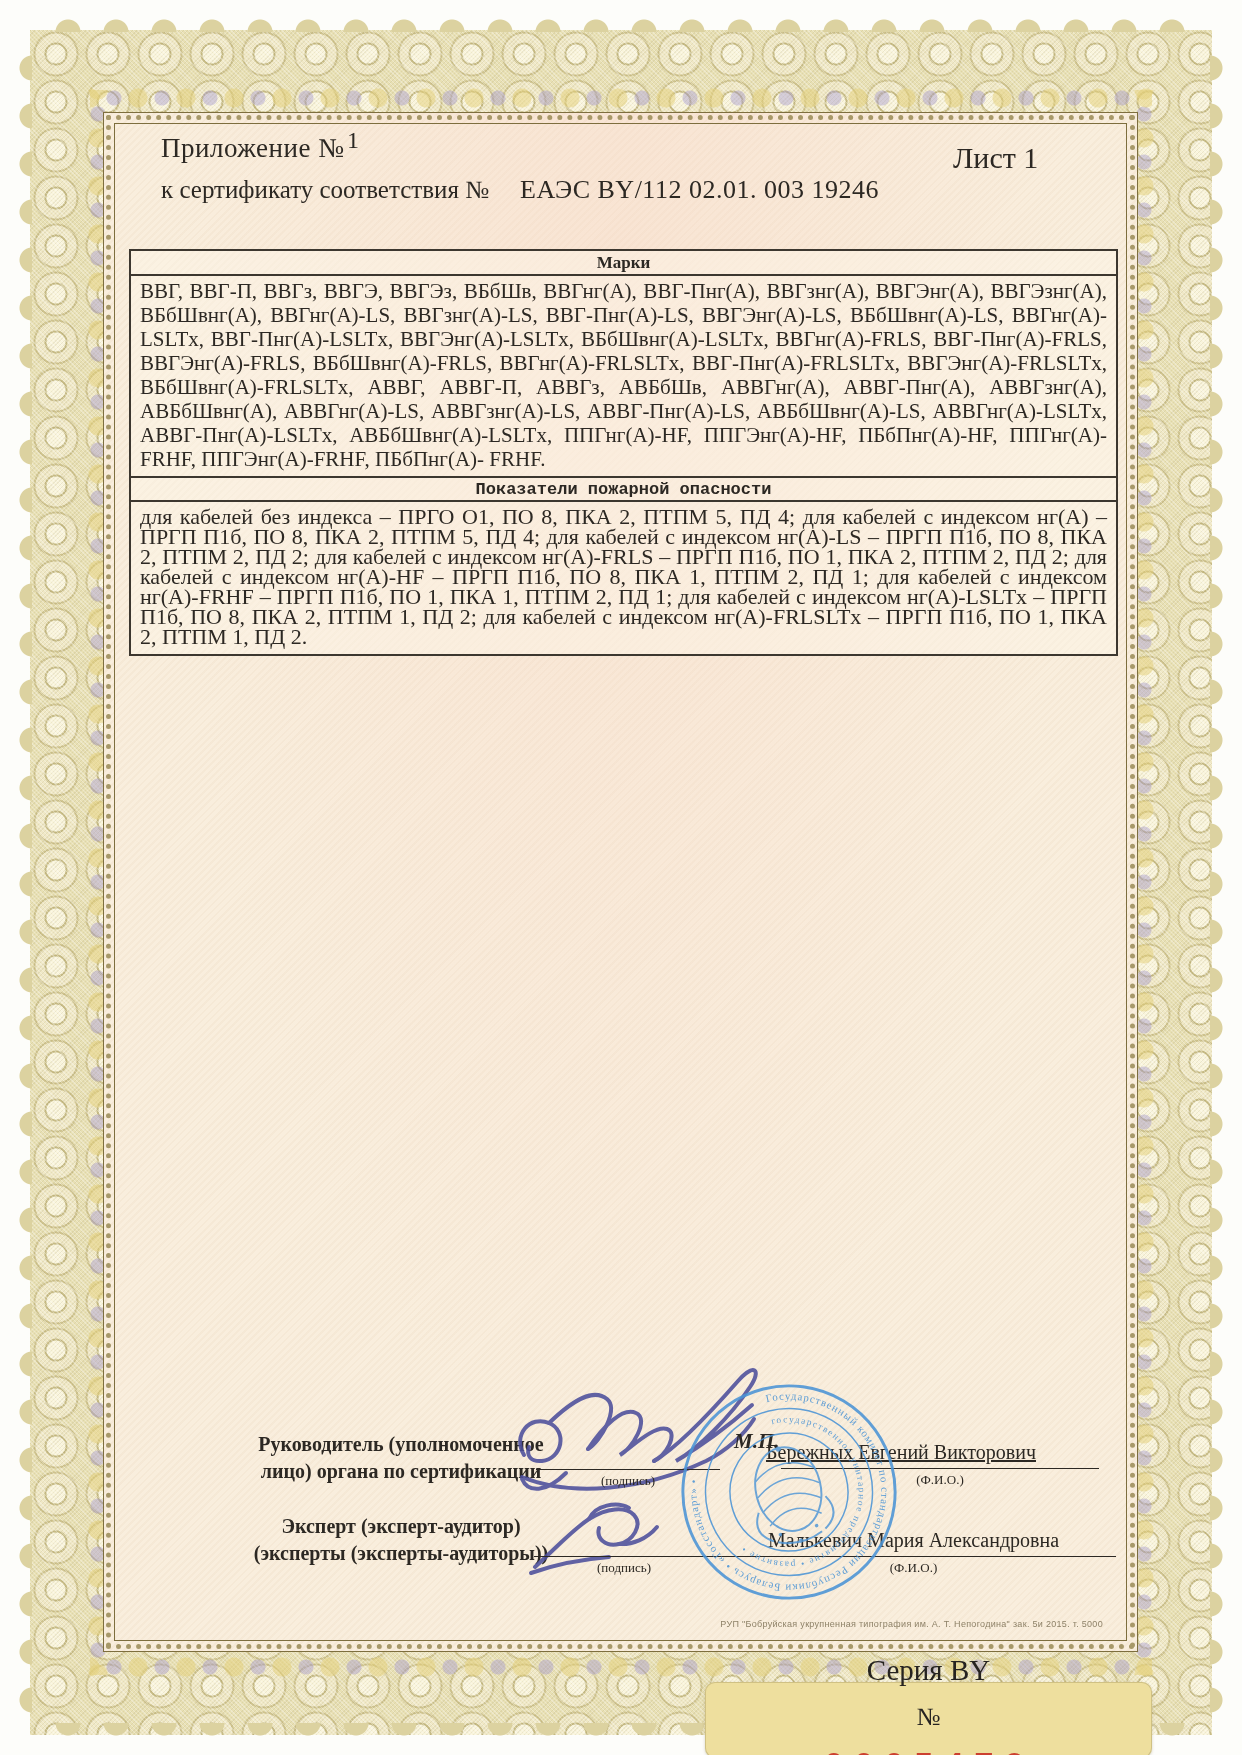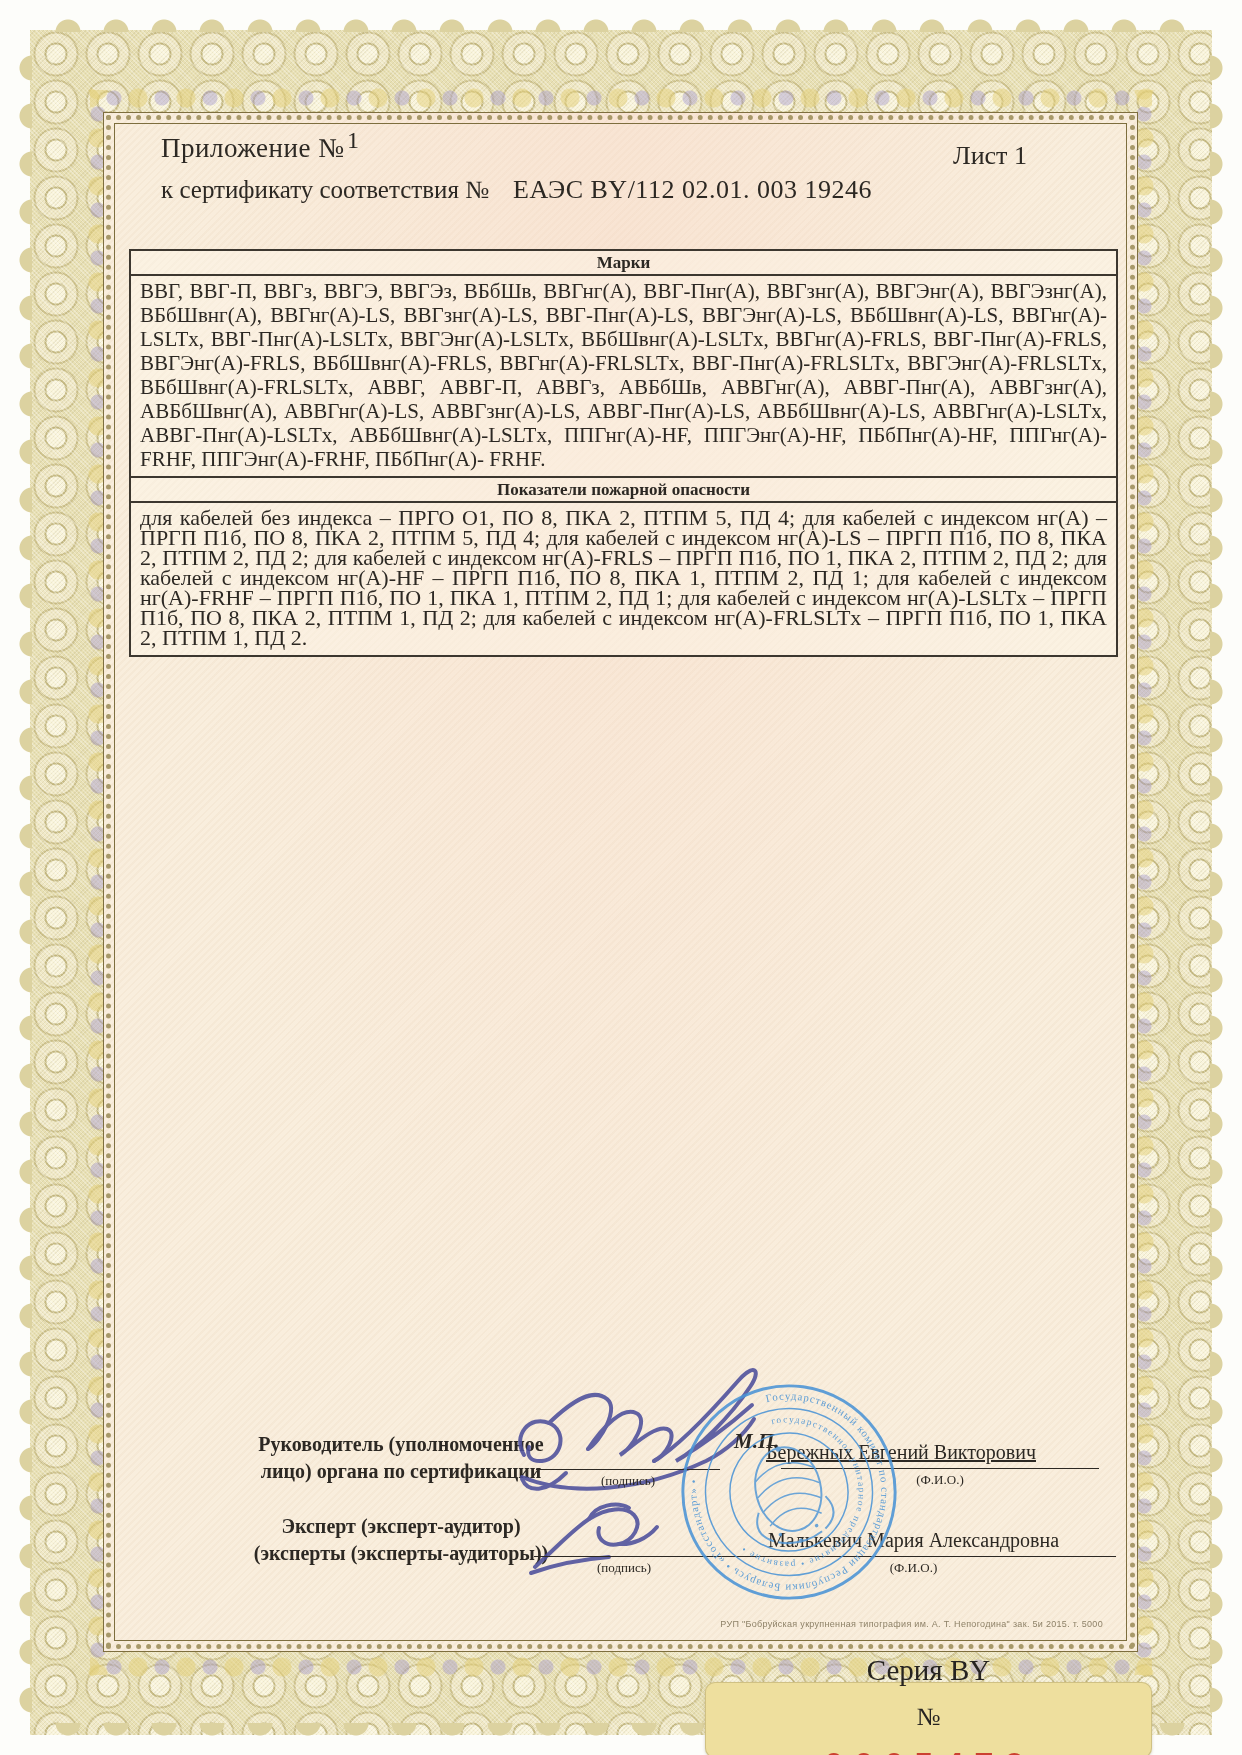--- a/index.html
+++ b/index.html
@@ -32,30 +32,30 @@
     background-image:
       radial-gradient(ellipse at 50% 10%, rgba(248,213,196,0.40), rgba(0,0,0,0) 62%),
       repeating-linear-gradient(135deg, rgba(204,170,128,0.08) 0 2px, rgba(0,0,0,0) 2px 5px);
     border:1px solid var(--frame,#7d6e3e);}
   .sheet::before{content:"";position:absolute;inset:2px;border:5px dotted rgba(148,133,78,.8);pointer-events:none;}
   .sheet::after{content:"";position:absolute;inset:10px;border:1px solid var(--frame,#7d6e3e);pointer-events:none;}
 
   
   .hdr-appendix{position:absolute;left:57px;top:20px;font-size:27px;letter-spacing:.5px;}
   .hdr-appendix-no{position:absolute;left:243px;top:14px;font-size:24px;}
-  .hdr-sheet{position:absolute;left:849px;top:28px;font-size:26px;}
+  .hdr-sheet{position:absolute;left:849px;top:28px;font-size:30px;}
   .hdr-certline{position:absolute;left:57px;top:62px;font-size:25px;white-space:nowrap;}
-  .hdr-certnum{margin-left:24px;font-size:26px;letter-spacing:.5px;}
+  .hdr-certnum{margin-left:31px;font-size:26px;letter-spacing:.5px;}
 
   
   .tbl{position:absolute;left:25px;top:136px;width:985px;border:2px solid #3c372f;background:rgba(252,246,233,.45);}
   .tbl .th{border-bottom:2px solid #3c372f;text-align:center;font-weight:bold;font-size:17px;padding:2px 8px 1px;}
   .tbl .td{font-size:21px;line-height:24px;text-align:justify;padding:3px 9px 5px;}
   .tbl .td2{font-size:22px;line-height:20px;text-align:justify;padding:5px 9px 7px;}
-  .tbl .th2{border-top:2px solid #3c372f;border-bottom:2px solid #3c372f;}
+  .tbl .th2{border-top:2px solid #3c372f;border-bottom:2px solid #3c372f;font-family:Liberation Mono, monospace;}
 
   
   .lbl{position:absolute;font-weight:bold;font-size:20px;line-height:27px;text-align:center;width:310px;left:142px;}
   .lbl-leader{top:1318px;}
   .lbl-expert{top:1400px;}
   .sigline{position:absolute;border-bottom:1.5px solid #2c2823;}
   .sl1{left:432px;top:1356px;width:184px;}
   .sl2{left:430px;top:1443px;width:180px;}
   .nl1{left:677px;top:1355px;width:318px;}
   .nl2{left:607px;top:1443px;width:405px;}

